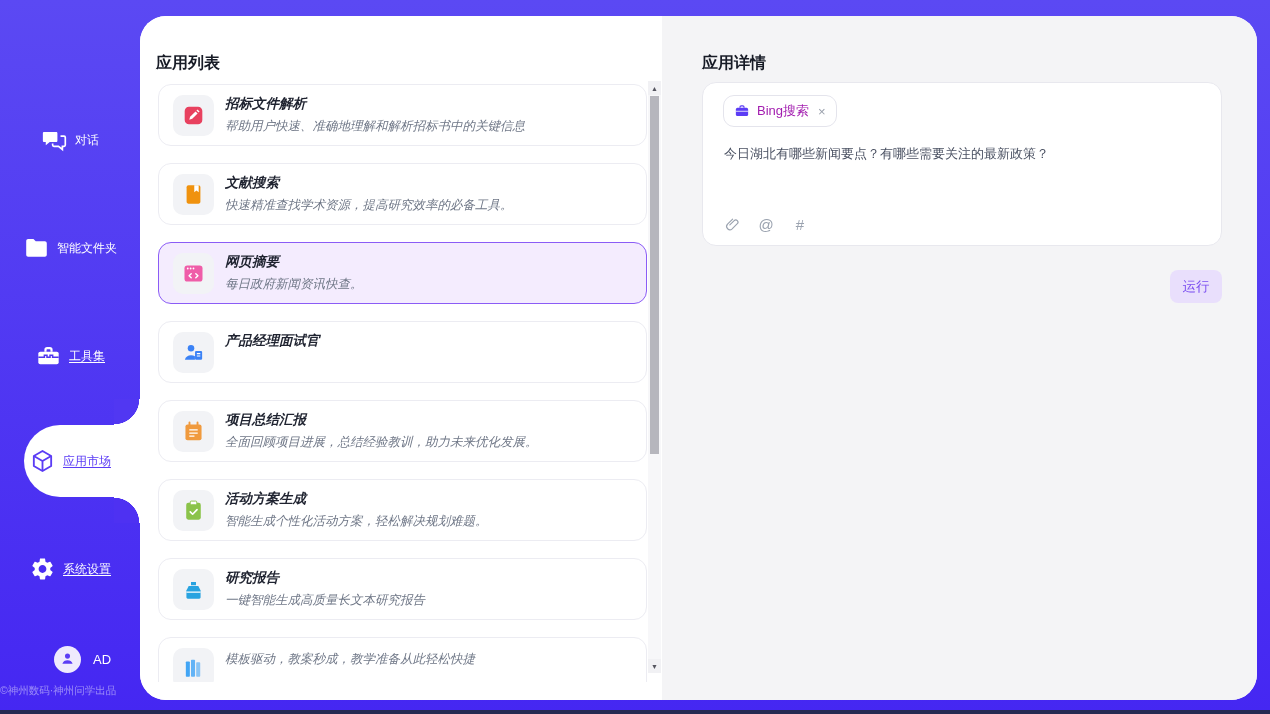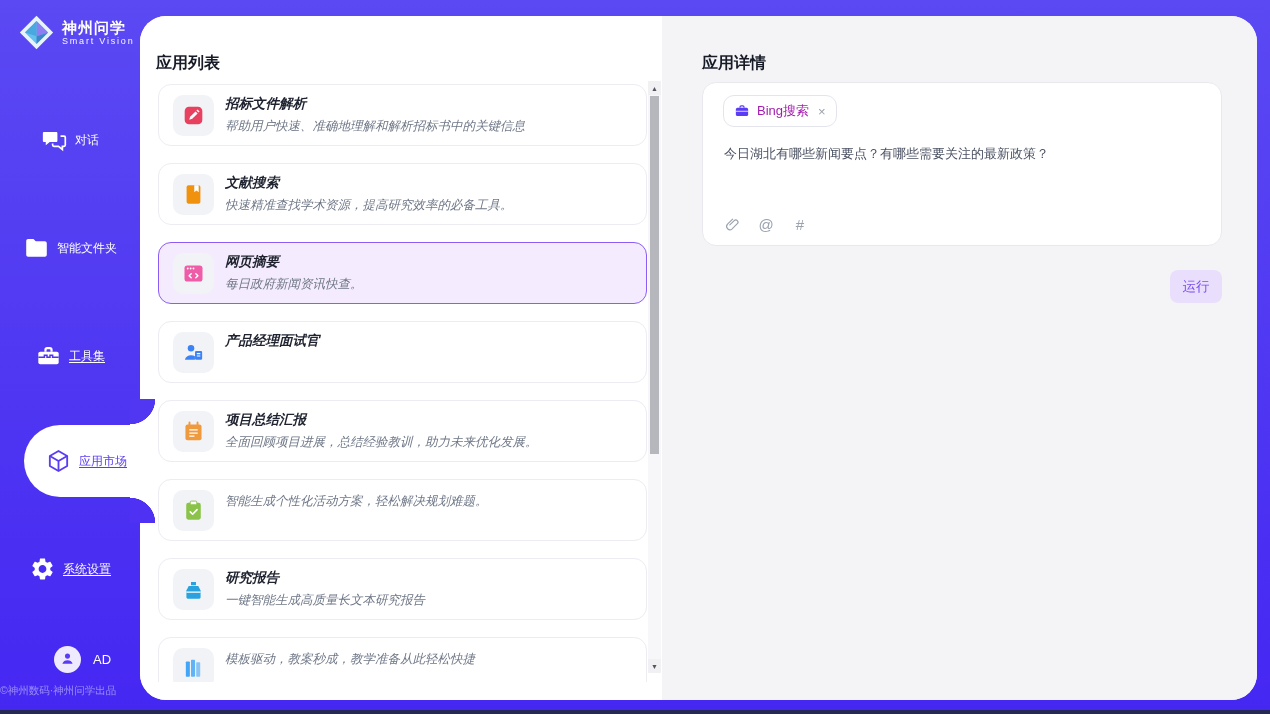--- a/index.html
+++ b/index.html
@@ -72,35 +72,20 @@
     border:none;border-radius:8px;font-size:13.5px;cursor:pointer;font-family:inherit;}
 
   .bottom-edge{position:absolute;left:0;bottom:0;width:100%;height:4px;background:#262a52;}
 </style>
 </head>
 <body>
 
 <div class="screen">
 
   <aside class="sidebar">
-    <div class="brand">
-      <span class="brand-logo">
-        <svg viewBox="0 0 40 40">
-          <path d="M20 2 38 20 20 38 2 20z" fill="#e8f4fd"></path>
-          <path d="M20 7.5 32.5 20 20 32.5 7.5 20z" fill="#66c0ee"></path>
-          <path d="M20 7.5 32.5 20 20 24z" fill="#8f7df2"></path>
-          <path d="M20 7.5 7.5 20 20 24z" fill="#4aa8e0"></path>
-          <path d="M20 24 32.5 20 20 32.5z" fill="#3d87c9"></path>
-        </svg>
-      </span>
-      <span>
-        <span class="brand-name">神州问学</span>
-        <span class="brand-sub">Smart Vision</span>
-      </span>
-    </div>
 
     <nav id="sidebar-nav">
         <div class="nav-item" style="top: 104px;">
           <span class="nav-icon">
             <svg viewBox="0 0 26 24">
               <path d="M3 4.2h11.6c.7 0 1.2.5 1.2 1.2v7.4c0 .7-.5 1.2-1.2 1.2H8.4L4.6 17v-3H3c-.7 0-1.2-.5-1.2-1.2V5.4c0-.7.5-1.2 1.2-1.2z" fill="currentColor"></path>
               <path d="M18.8 8.3h3.4c.7 0 1.2.5 1.2 1.2v7.4c0 .7-.5 1.2-1.2 1.2h-1.6v3l-3.8-3h-4.4c-.7 0-1.2-.5-1.2-1.2v-1.6" fill="none" stroke="currentColor" stroke-width="1.6"></path>
             </svg>
           </span>
           <span class="nav-label">对话</span>
@@ -116,21 +101,21 @@
         <div class="nav-item" style="top: 320px;">
           <span class="nav-icon">
             <svg viewBox="0 0 24 24">
               <path d="M9.2 8V6.3c0-.9.7-1.6 1.6-1.6h2.4c.9 0 1.6.7 1.6 1.6V8" fill="none" stroke="currentColor" stroke-width="2"></path>
               <rect x="2.6" y="8" width="18.8" height="11.5" rx="1.8" fill="currentColor"></rect>
               <path d="M2.6 13.2h5.6v-1.8h2.4v1.8h2.8v-1.8h2.4v1.8h5.6" stroke="#4f35f1" stroke-width="1.4" fill="none"></path>
             </svg>
           </span>
           <span class="nav-label u">工具集</span>
         </div>
-        <div class="nav-item active" style="top: 425px; padding-left: 16px;">
+        <div class="nav-item active" style="top: 425px;">
           <span class="bubble"></span>
           <span class="fillet top"></span>
           <span class="fillet bottom"></span>
           <span class="nav-icon">
             <svg viewBox="0 0 24 24" fill="none" stroke="currentColor" stroke-width="1.7" stroke-linejoin="round">
               <path d="M12 2.8 20 7.4 V16.6 L12 21.2 L4 16.6 V7.4 Z"></path>
               <path d="M4 7.4 12 12 20 7.4 M12 12 V21.2"></path>
             </svg>
           </span>
           <span class="nav-label u">应用市场</span>
@@ -243,20 +228,21 @@
             <span class="app-icon-box">
               <span class="app-icon" style="color:#8bc34a">
                 <svg viewBox="0 0 24 24">
                   <rect x="4.4" y="4" width="15.2" height="17.6" rx="2.2" fill="currentColor"></rect>
                   <rect x="8.6" y="2.2" width="6.8" height="3.8" rx="1" fill="#fff" stroke="currentColor" stroke-width="1"></rect>
                   <path d="M8.6 13.4l2.5 2.5 4.6-4.8" stroke="#fff" stroke-width="1.7" fill="none" stroke-linecap="round" stroke-linejoin="round"></path>
                 </svg>
               </span>
             </span>
             <span class="app-texts">
+              <span class="app-name">活动方案生成</span>
               <span class="app-desc">智能生成个性化活动方案，轻松解决规划难题。</span>
             </span>
           </div>
           <div class="app-item">
             <span class="app-icon-box">
               <span class="app-icon" style="color:#29a3e0">
                 <svg viewBox="0 0 24 24" fill="currentColor">
                   <path d="M9.4 4.2h5.2v3.4H9.4z"></path>
                   <path d="M7 8.4h10l2.4 4.6v7.2c0 .8-.6 1.4-1.4 1.4H6c-.8 0-1.4-.6-1.4-1.4V13z"></path>
                   <path d="M4.6 14.8h14.8" stroke="#fff" stroke-width="1.2"></path>

